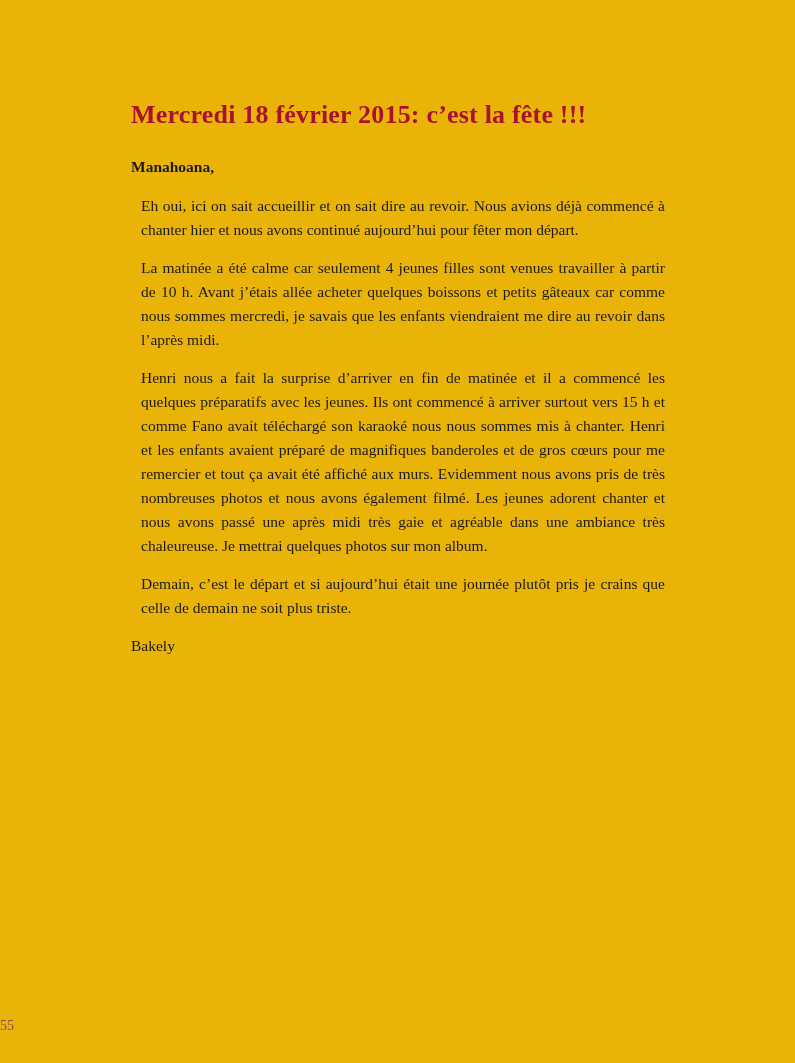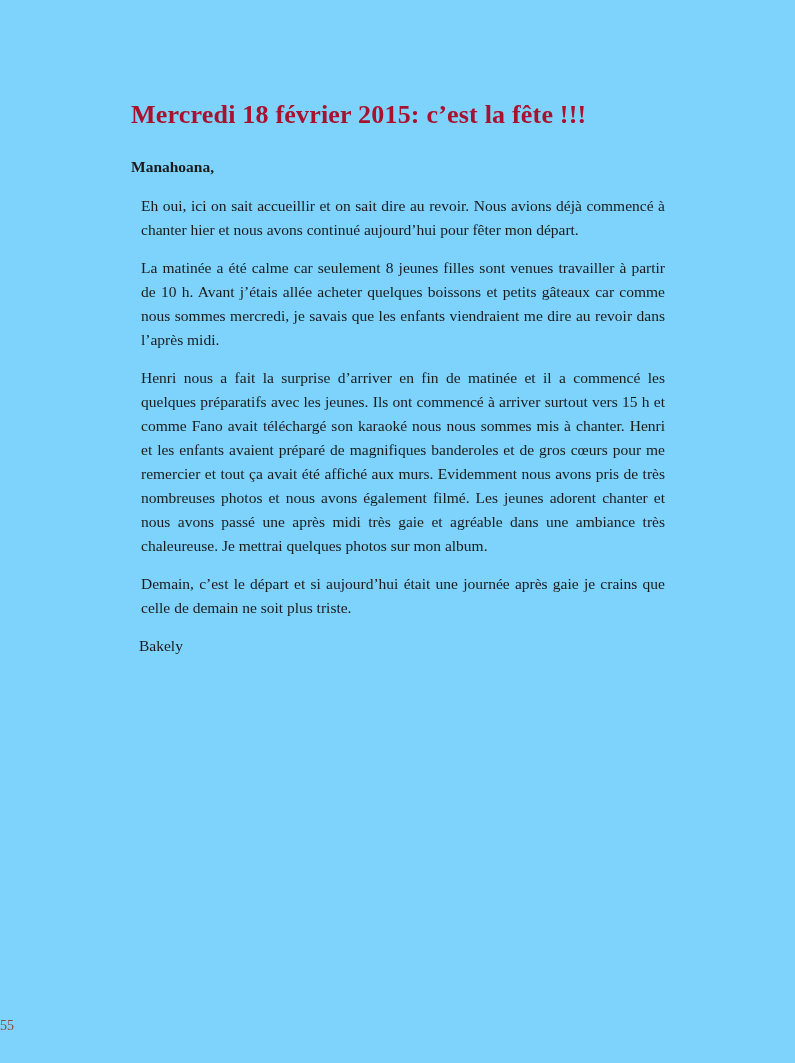--- a/index.html
+++ b/index.html
@@ -5,21 +5,21 @@
   html, body {
     margin: 0;
     padding: 0;
     background: #ffffff;
   }
   .page {
     position: relative;
     width: 795px;
     height: 1063px;
     margin: 0 auto;
-    background: #7dd3fc;
+    background: #eab308;
     font-family: "Liberation Serif", "DejaVu Serif", serif;
     color: #1a1a1a;
     box-sizing: border-box;
   }
   .content {
     position: absolute;
     left: 131px;
     top: 100px;
     width: 534px;
   }
@@ -39,21 +39,21 @@
   }
   .body-paragraph {
     font-size: 15.5px;
     line-height: 24px;
     text-align: justify;
     margin: 0 0 14px 10px;
   }
   .signature {
     font-size: 15.5px;
     line-height: 24px;
-    margin: 10px 0 0 8px;
+    margin: 10px 0 0 0;
   }
   .page-number {
     position: absolute;
     left: 0;
     right: 0;
     top: 1018px;
     text-align: left;
     font-size: 14px;
     color: #8d4a4a;
     font-family: "Liberation Serif", "DejaVu Serif", serif;
@@ -63,23 +63,23 @@
 <body>
 
 <div class="page">
   <div class="content">
     <h1 class="post-title">Mercredi 18 février 2015: c’est la fête !!!</h1>
 
     <p class="salutation">Manahoana,</p>
 
     <p class="body-paragraph">Eh oui, ici on sait accueillir et on sait dire au revoir. Nous avions déjà commencé à chanter hier et nous avons continué aujourd’hui pour fêter mon départ.</p>
 
-    <p class="body-paragraph">La matinée a été calme car seulement 8 jeunes filles sont venues travailler à partir de 10 h. Avant j’étais allée acheter quelques boissons et petits gâteaux car comme nous sommes mercredi, je savais que les enfants viendraient me dire au revoir dans l’après midi.</p>
+    <p class="body-paragraph">La matinée a été calme car seulement 4 jeunes filles sont venues travailler à partir de 10 h. Avant j’étais allée acheter quelques boissons et petits gâteaux car comme nous sommes mercredi, je savais que les enfants viendraient me dire au revoir dans l’après midi.</p>
 
     <p class="body-paragraph">Henri nous a fait la surprise d’arriver en fin de matinée et il a commencé les quelques préparatifs avec les jeunes. Ils ont commencé à arriver surtout vers 15 h et comme Fano avait téléchargé  son karaoké nous nous sommes mis à chanter. Henri et les enfants avaient préparé de magnifiques banderoles et de gros cœurs  pour me remercier  et tout ça avait été affiché  aux murs.  Evidemment nous avons pris de très nombreuses photos et nous avons également  filmé.  Les jeunes adorent chanter et nous avons passé une après midi très gaie et agréable  dans une ambiance très chaleureuse.  Je mettrai quelques photos sur mon album.</p>
 
-    <p class="body-paragraph">Demain, c’est le départ et si aujourd’hui était une journée après gaie je crains que celle de demain ne soit plus triste.</p>
+    <p class="body-paragraph">Demain, c’est le départ et si aujourd’hui était une journée plutôt pris je crains que celle de demain ne soit plus triste.</p>
 
     <p class="signature">Bakely</p>
   </div>
 
   <div class="page-number">55</div>
 </div>
 
 </body></html>

